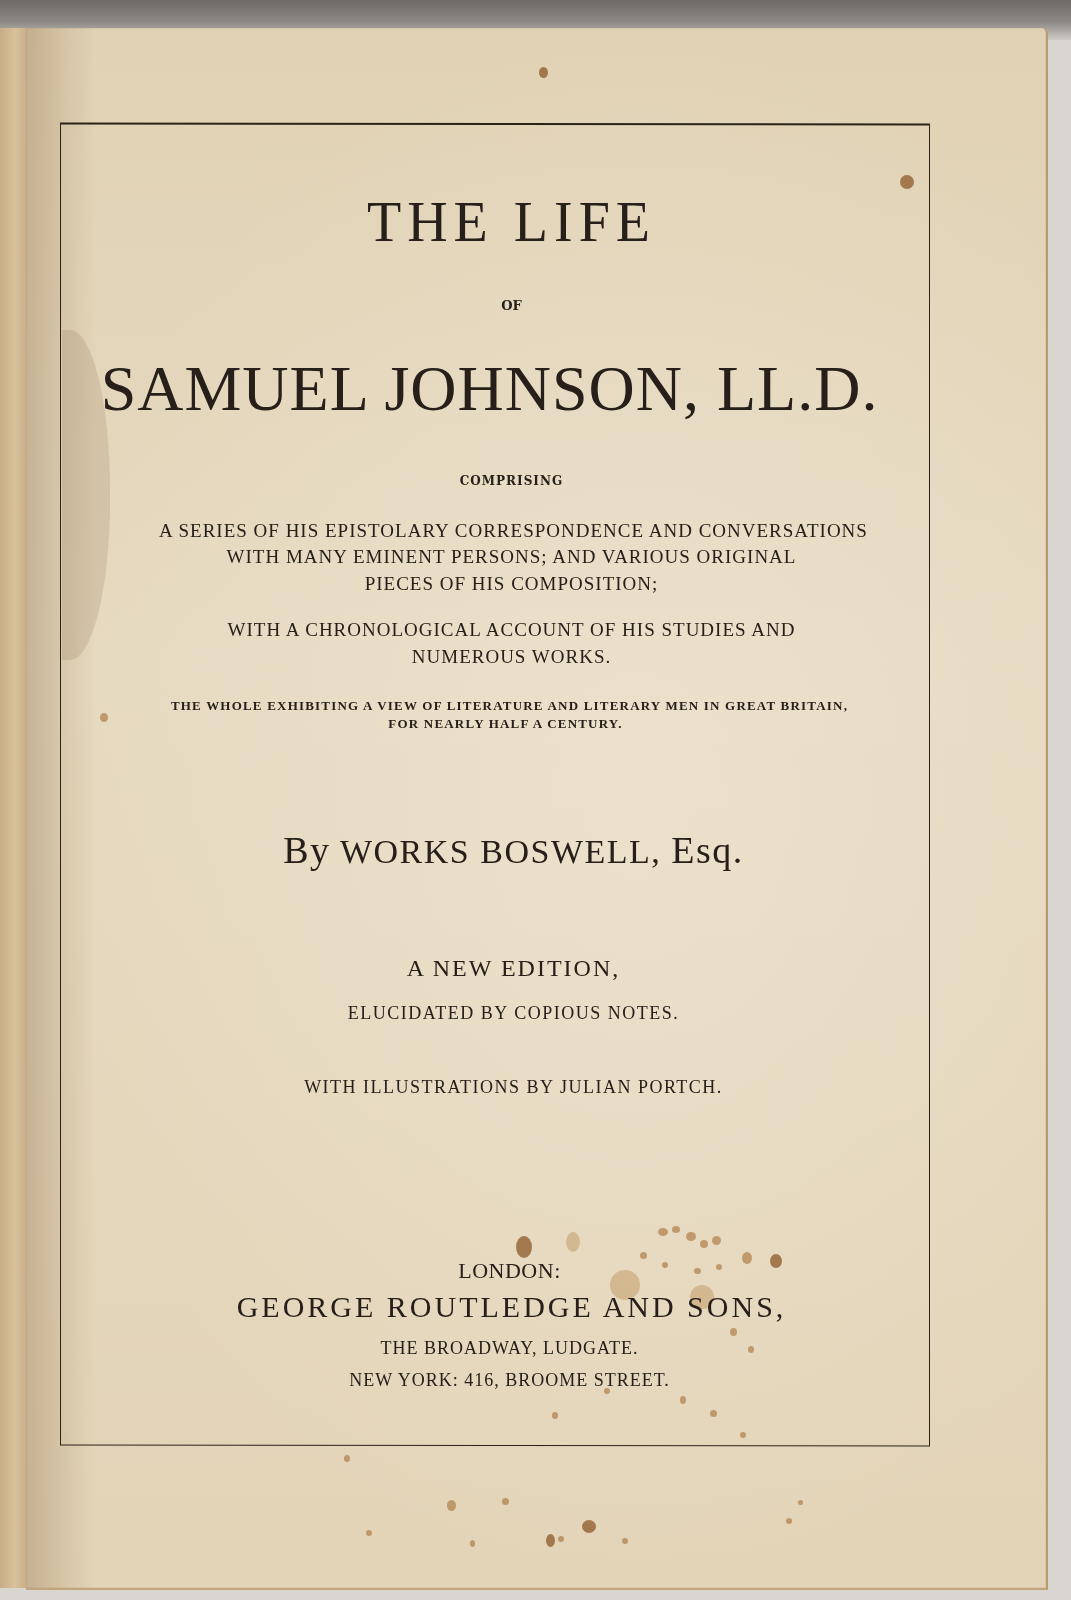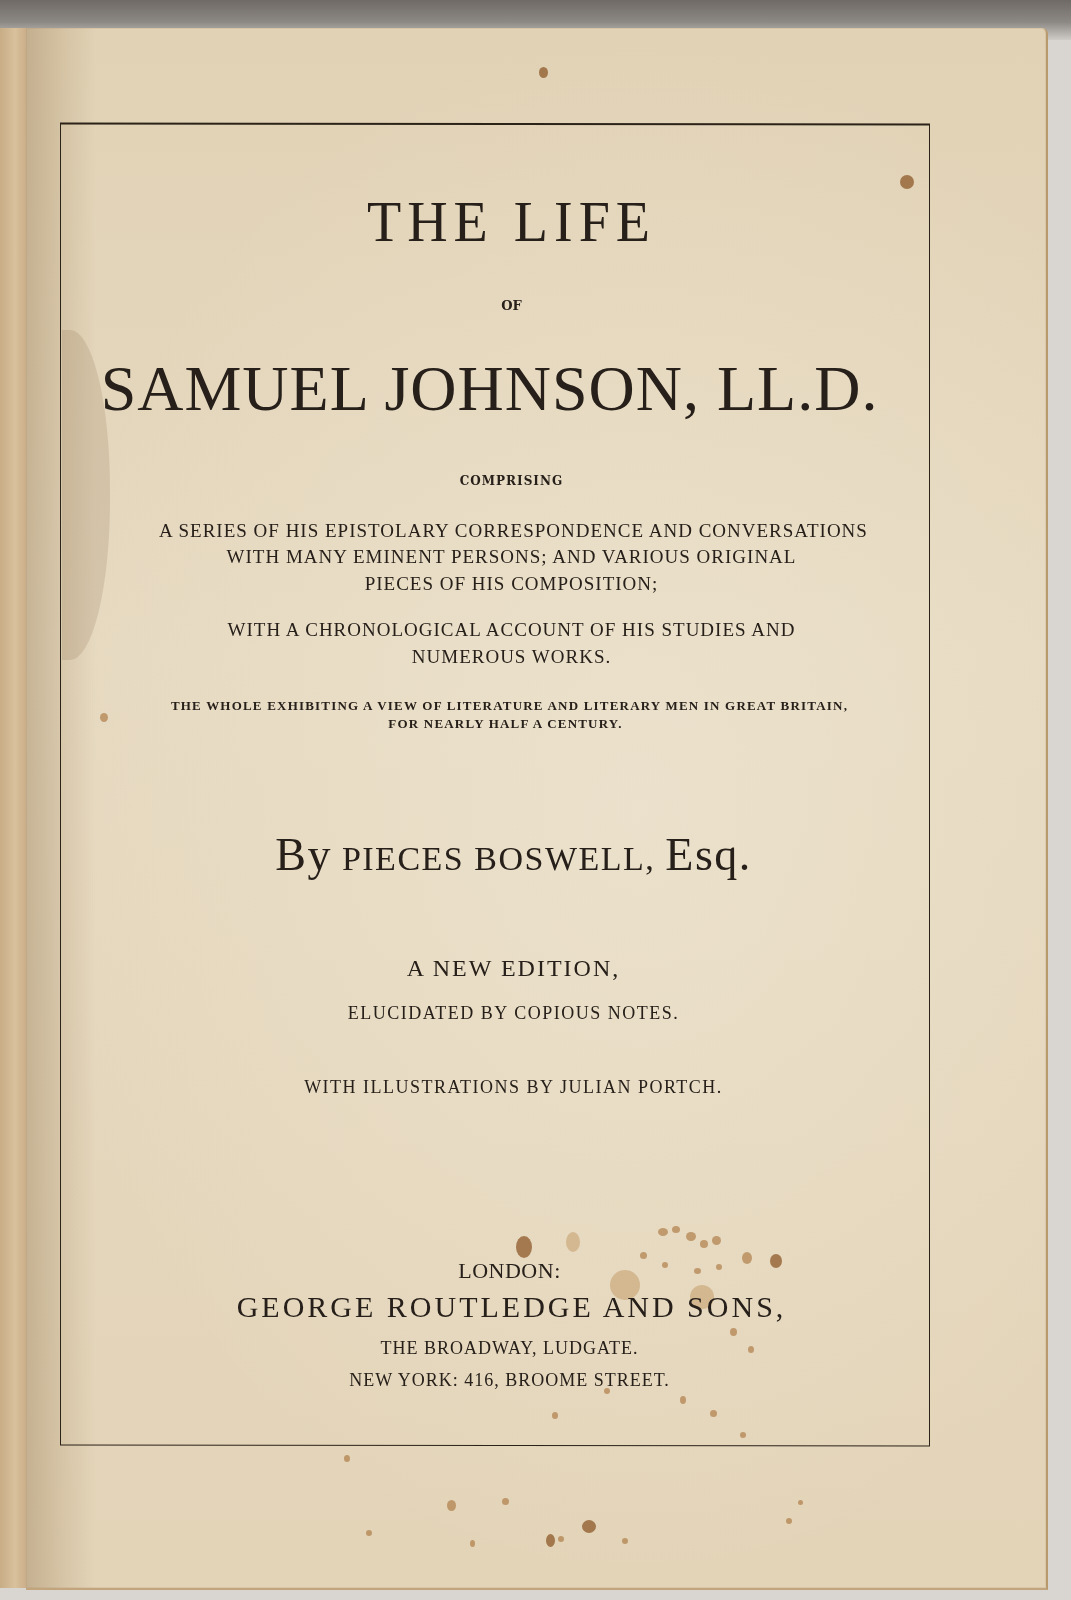--- a/index.html
+++ b/index.html
@@ -121,21 +121,21 @@
     }
     .whole-1 { top: 698px; }
     .whole-2 { top: 716px; left: -30px; }
     .author {
       top: 828px;
       left: -22px;
       font-family: "Liberation Serif", serif;
       font-size: 34px;
       letter-spacing: 1.5px;
     }
-    .author .sc { font-size: 46px; }
+    .author .sc { font-size: 38px; }
     .edition {
       top: 955px;
       left: -22px;
       font-family: "Liberation Serif", serif;
       font-size: 24px;
       letter-spacing: 2px;
     }
     .elucidated {
       top: 1003px;
       left: -22px;
@@ -248,21 +248,21 @@
 <div class="line desc desc-2">WITH MANY EMINENT PERSONS; AND VARIOUS ORIGINAL</div>
 <div class="line desc desc-3">PIECES OF HIS COMPOSITION;</div>
 <div class="line desc desc-4">WITH A CHRONOLOGICAL ACCOUNT OF HIS STUDIES AND</div>
 <div class="line desc desc-5">NUMEROUS WORKS.</div>
 
 <div class="line whole whole-1">THE WHOLE EXHIBITING A VIEW OF LITERATURE AND LITERARY MEN IN GREAT BRITAIN,</div>
 <div class="line whole whole-2">FOR NEARLY HALF A CENTURY.</div>
 
 <div class="line author">
   <span class="sc">By</span>
-  <span>PIECES BOSWELL,</span>
+  <span>WORKS BOSWELL,</span>
   <span class="sc">Esq.</span>
 </div>
 
 <div class="line edition">A NEW EDITION,</div>
 <div class="line elucidated">ELUCIDATED BY COPIOUS NOTES.</div>
 <div class="line illustrations">WITH ILLUSTRATIONS BY JULIAN PORTCH.</div>
 
 <div class="line london">LONDON:</div>
 <div class="line publisher">GEORGE ROUTLEDGE AND SONS,</div>
 <div class="line broadway">THE BROADWAY, LUDGATE.</div>

